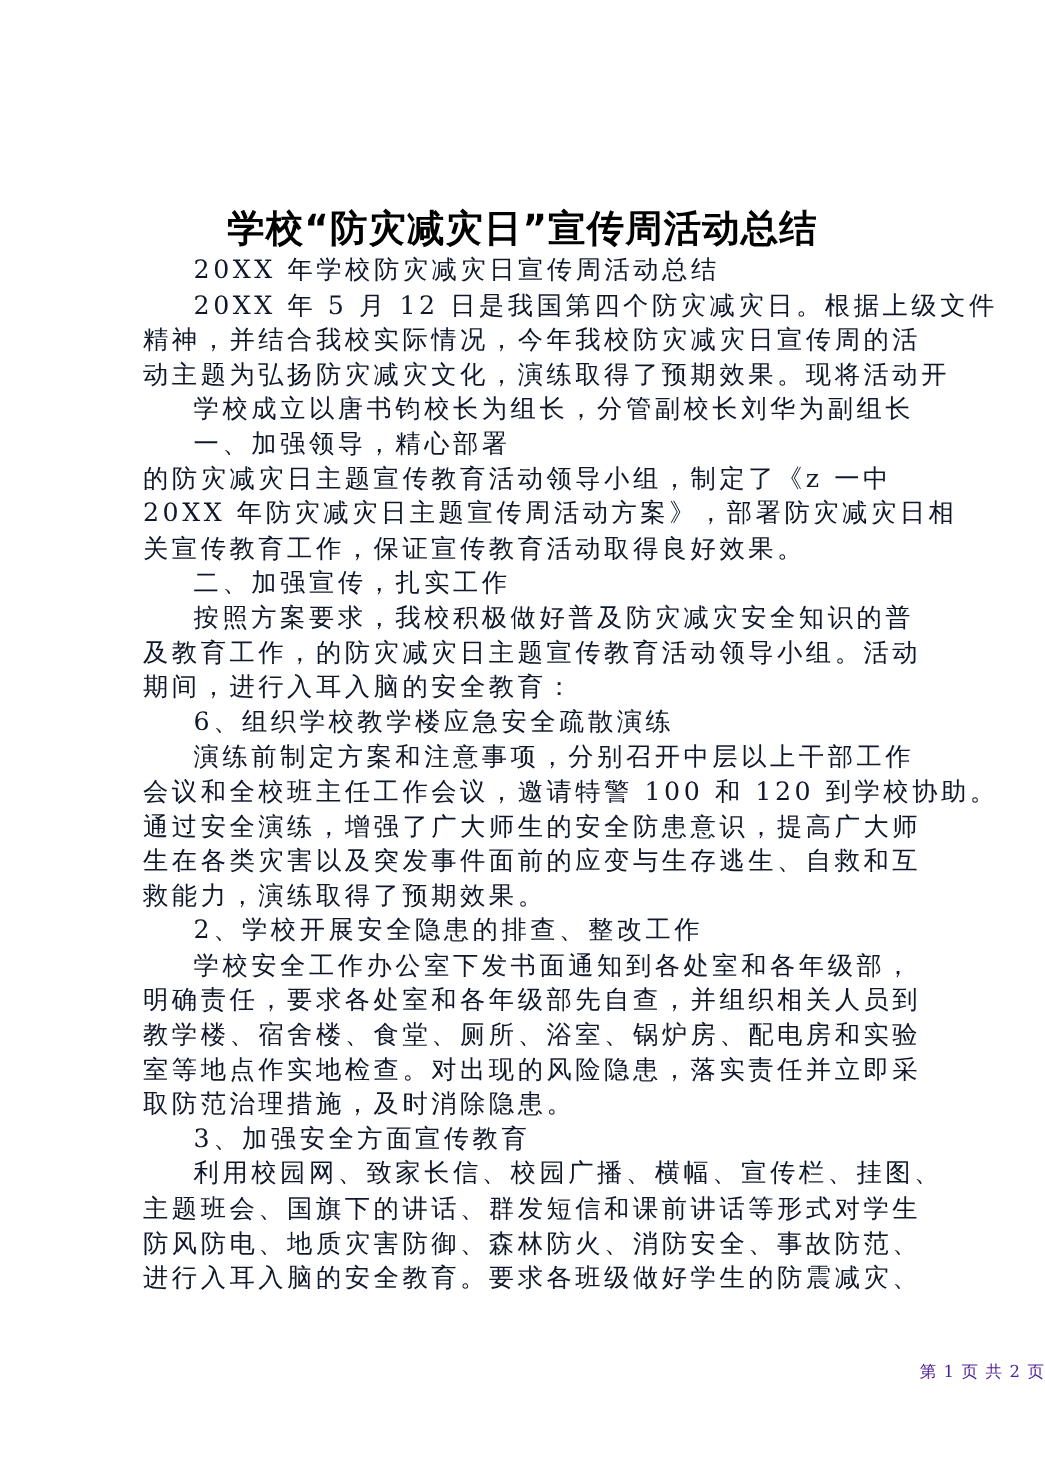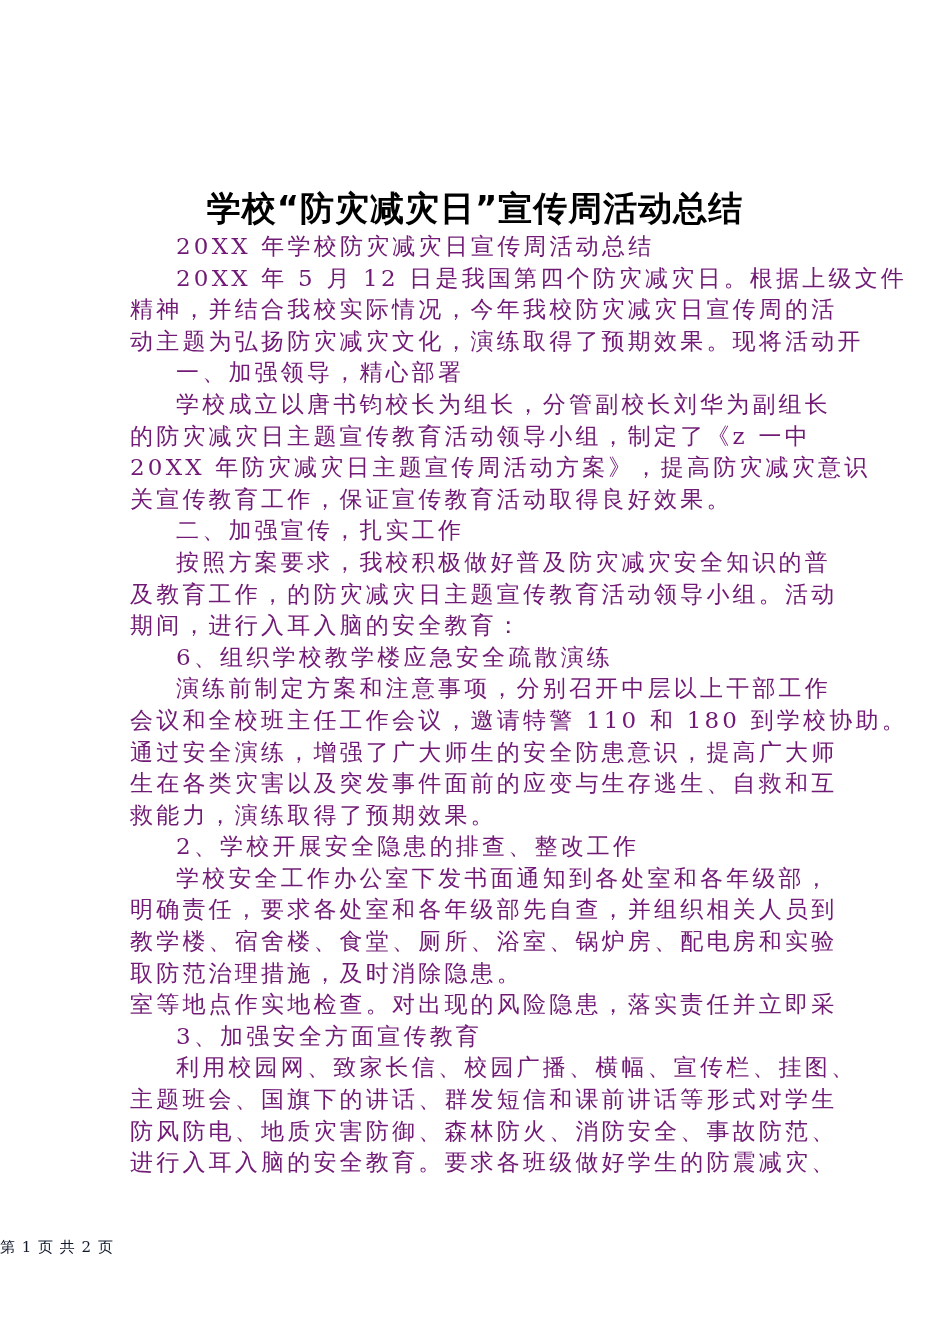--- a/index.html
+++ b/index.html
@@ -4,56 +4,56 @@
   <style>
     html, body { margin: 0; padding: 0; background: #ffffff; }
     body { width: 950px; height: 1344px; position: relative; overflow: hidden;
            font-family: "DejaVu Serif", "Liberation Serif", serif; color: #111; }
     .page { position: absolute; left: 0; top: 0; width: 950px; height: 1344px; background: #fff; }
     .title { position: absolute; left: 0; width: 950px; top: 186px; text-align: center;
              font-size: 34px; font-weight: bold; letter-spacing: 1px; line-height: 44px;
              font-family: "DejaVu Sans", "Liberation Sans", sans-serif; color: #000; }
     .body { position: absolute; left: 130px; top: 231px; width: 702px; }
     .line { height: 31.6px; line-height: 31.6px; font-size: 23px; white-space: nowrap;
-            letter-spacing: 3.2px; color: #701a75; }
+            letter-spacing: 3.2px; color: #0f172a; }
     .line.indent { padding-left: 46px; }
-    .footer { position: absolute; left: 0; width: 950px; top: 1238px; text-align: left;
-              font-size: 15px; color: #0f172a; letter-spacing: 1px; }
+    .footer { position: absolute; left: 0; width: 950px; top: 1238px; text-align: right;
+              font-size: 15px; color: #4c1d95; letter-spacing: 1px; }
   </style>
 </head>
 <body>
 
 <div class="page">
   <div class="title">学校“防灾减灾日”宣传周活动总结</div>
   <div class="body" id="doc-body">
       <div class="line indent">20XX 年学校防灾减灾日宣传周活动总结</div>
       <div class="line indent">20XX 年 5 月 12 日是我国第四个防灾减灾日。根据上级文件</div>
       <div class="line">精神，并结合我校实际情况，今年我校防灾减灾日宣传周的活</div>
       <div class="line">动主题为弘扬防灾减灾文化，演练取得了预期效果。现将活动开</div>
+      <div class="line indent">学校成立以唐书钧校长为组长，分管副校长刘华为副组长</div>
       <div class="line indent">一、加强领导，精心部署</div>
-      <div class="line indent">学校成立以唐书钧校长为组长，分管副校长刘华为副组长</div>
       <div class="line">的防灾减灾日主题宣传教育活动领导小组，制定了《z 一中</div>
-      <div class="line">20XX 年防灾减灾日主题宣传周活动方案》，提高防灾减灾意识</div>
+      <div class="line">20XX 年防灾减灾日主题宣传周活动方案》，部署防灾减灾日相</div>
       <div class="line">关宣传教育工作，保证宣传教育活动取得良好效果。</div>
       <div class="line indent">二、加强宣传，扎实工作</div>
       <div class="line indent">按照方案要求，我校积极做好普及防灾减灾安全知识的普</div>
       <div class="line">及教育工作，的防灾减灾日主题宣传教育活动领导小组。活动</div>
       <div class="line">期间，进行入耳入脑的安全教育：</div>
       <div class="line indent">6、组织学校教学楼应急安全疏散演练</div>
       <div class="line indent">演练前制定方案和注意事项，分别召开中层以上干部工作</div>
-      <div class="line">会议和全校班主任工作会议，邀请特警 110 和 180 到学校协助。</div>
+      <div class="line">会议和全校班主任工作会议，邀请特警 100 和 120 到学校协助。</div>
       <div class="line">通过安全演练，增强了广大师生的安全防患意识，提高广大师</div>
       <div class="line">生在各类灾害以及突发事件面前的应变与生存逃生、自救和互</div>
       <div class="line">救能力，演练取得了预期效果。</div>
       <div class="line indent">2、学校开展安全隐患的排查、整改工作</div>
       <div class="line indent">学校安全工作办公室下发书面通知到各处室和各年级部，</div>
       <div class="line">明确责任，要求各处室和各年级部先自查，并组织相关人员到</div>
       <div class="line">教学楼、宿舍楼、食堂、厕所、浴室、锅炉房、配电房和实验</div>
+      <div class="line">室等地点作实地检查。对出现的风险隐患，落实责任并立即采</div>
       <div class="line">取防范治理措施，及时消除隐患。</div>
-      <div class="line">室等地点作实地检查。对出现的风险隐患，落实责任并立即采</div>
       <div class="line indent">3、加强安全方面宣传教育</div>
       <div class="line indent">利用校园网、致家长信、校园广播、横幅、宣传栏、挂图、</div>
       <div class="line">主题班会、国旗下的讲话、群发短信和课前讲话等形式对学生</div>
       <div class="line">防风防电、地质灾害防御、森林防火、消防安全、事故防范、</div>
       <div class="line">进行入耳入脑的安全教育。要求各班级做好学生的防震减灾、</div>
     </div>
   <div class="footer">第 1 页  共 2 页</div>
 </div>
 
 </body></html>

